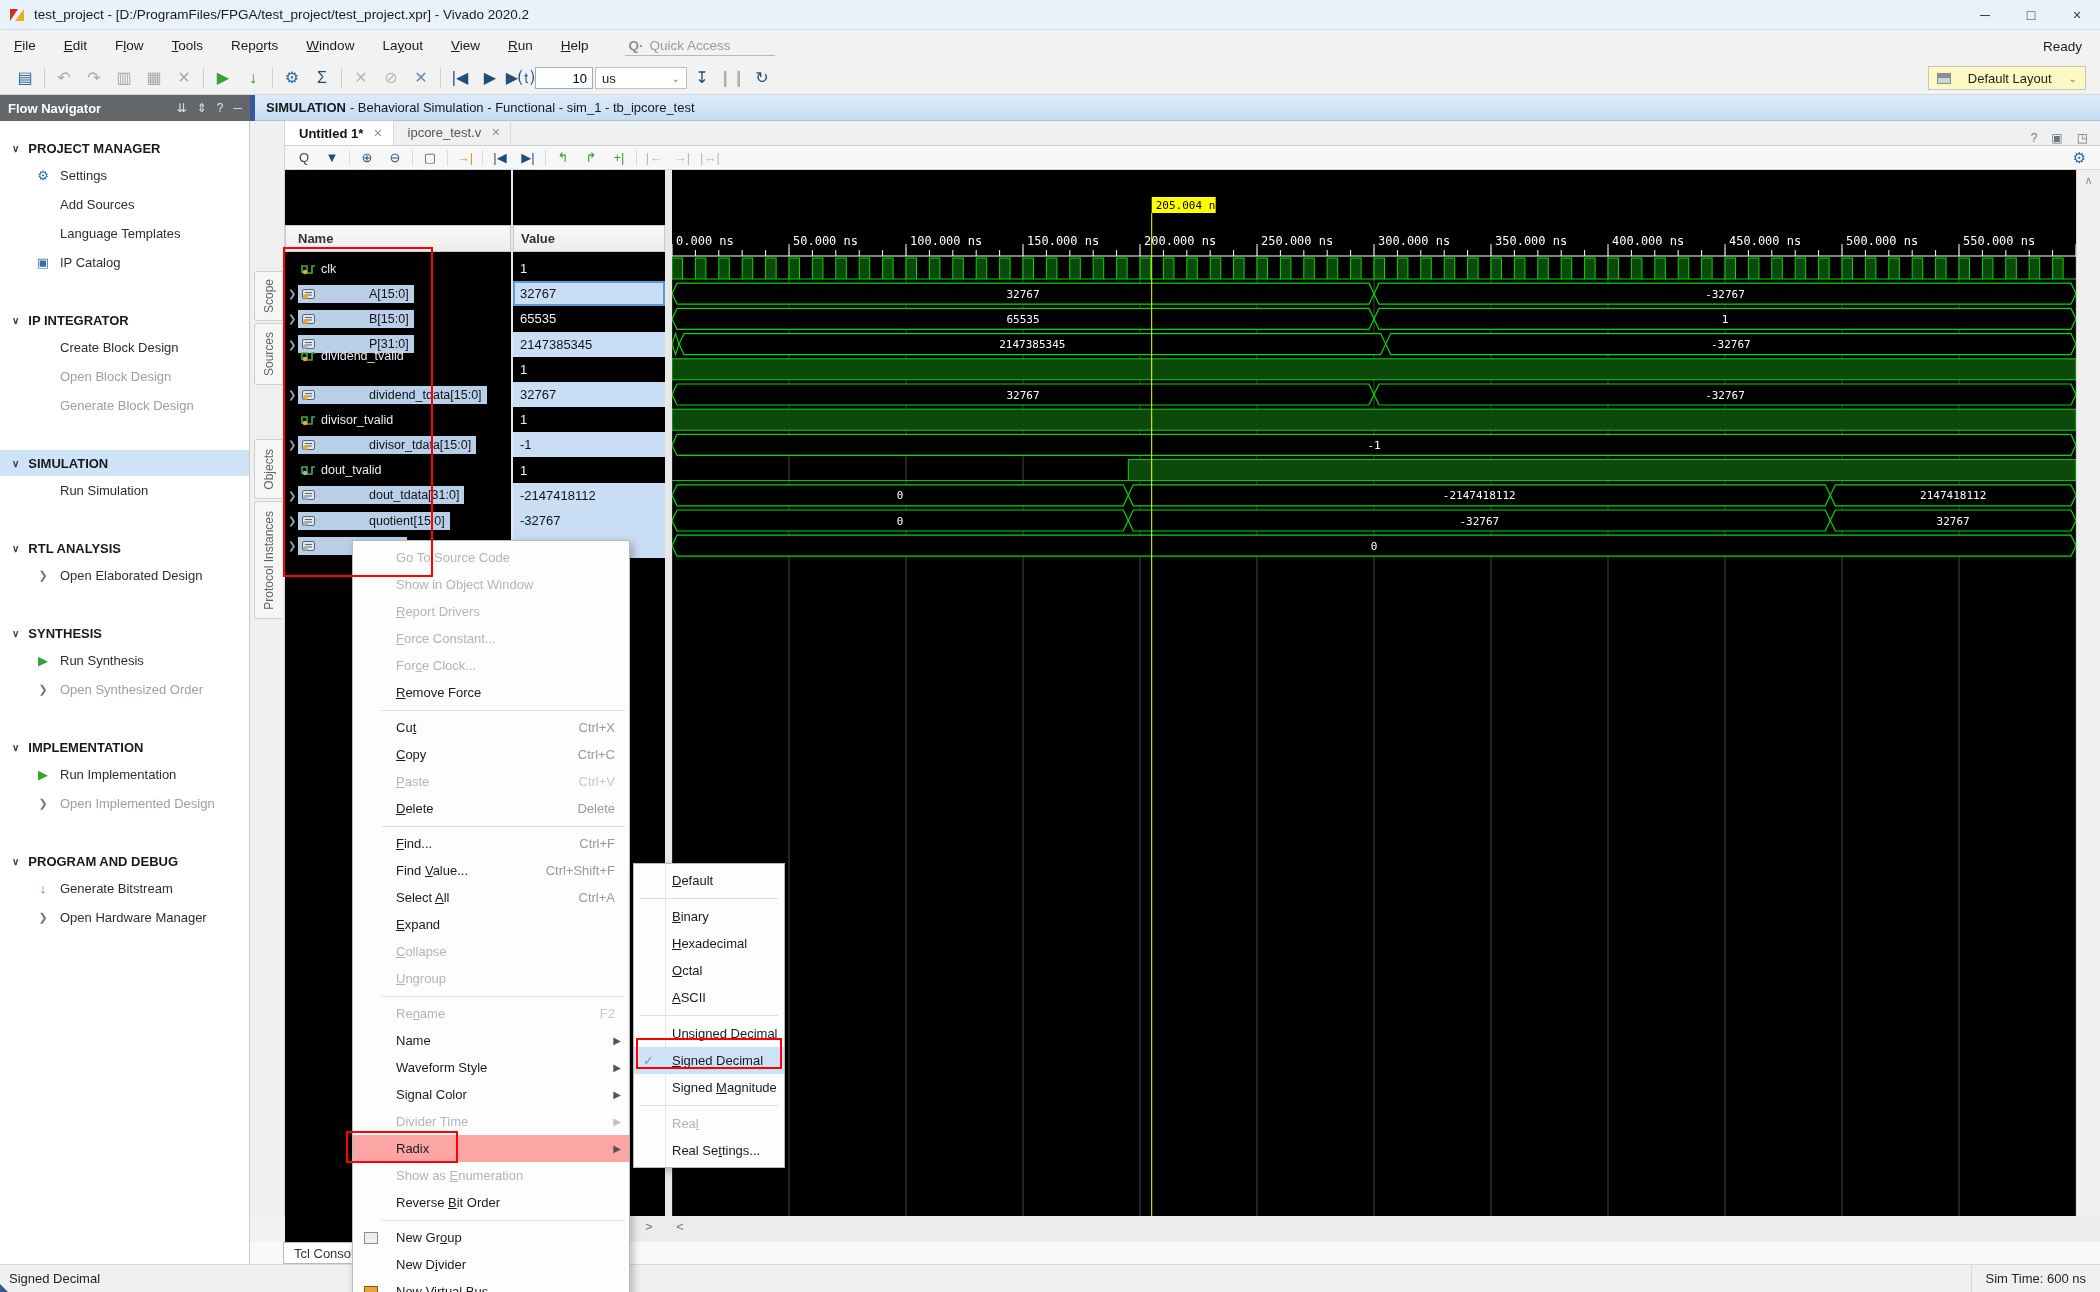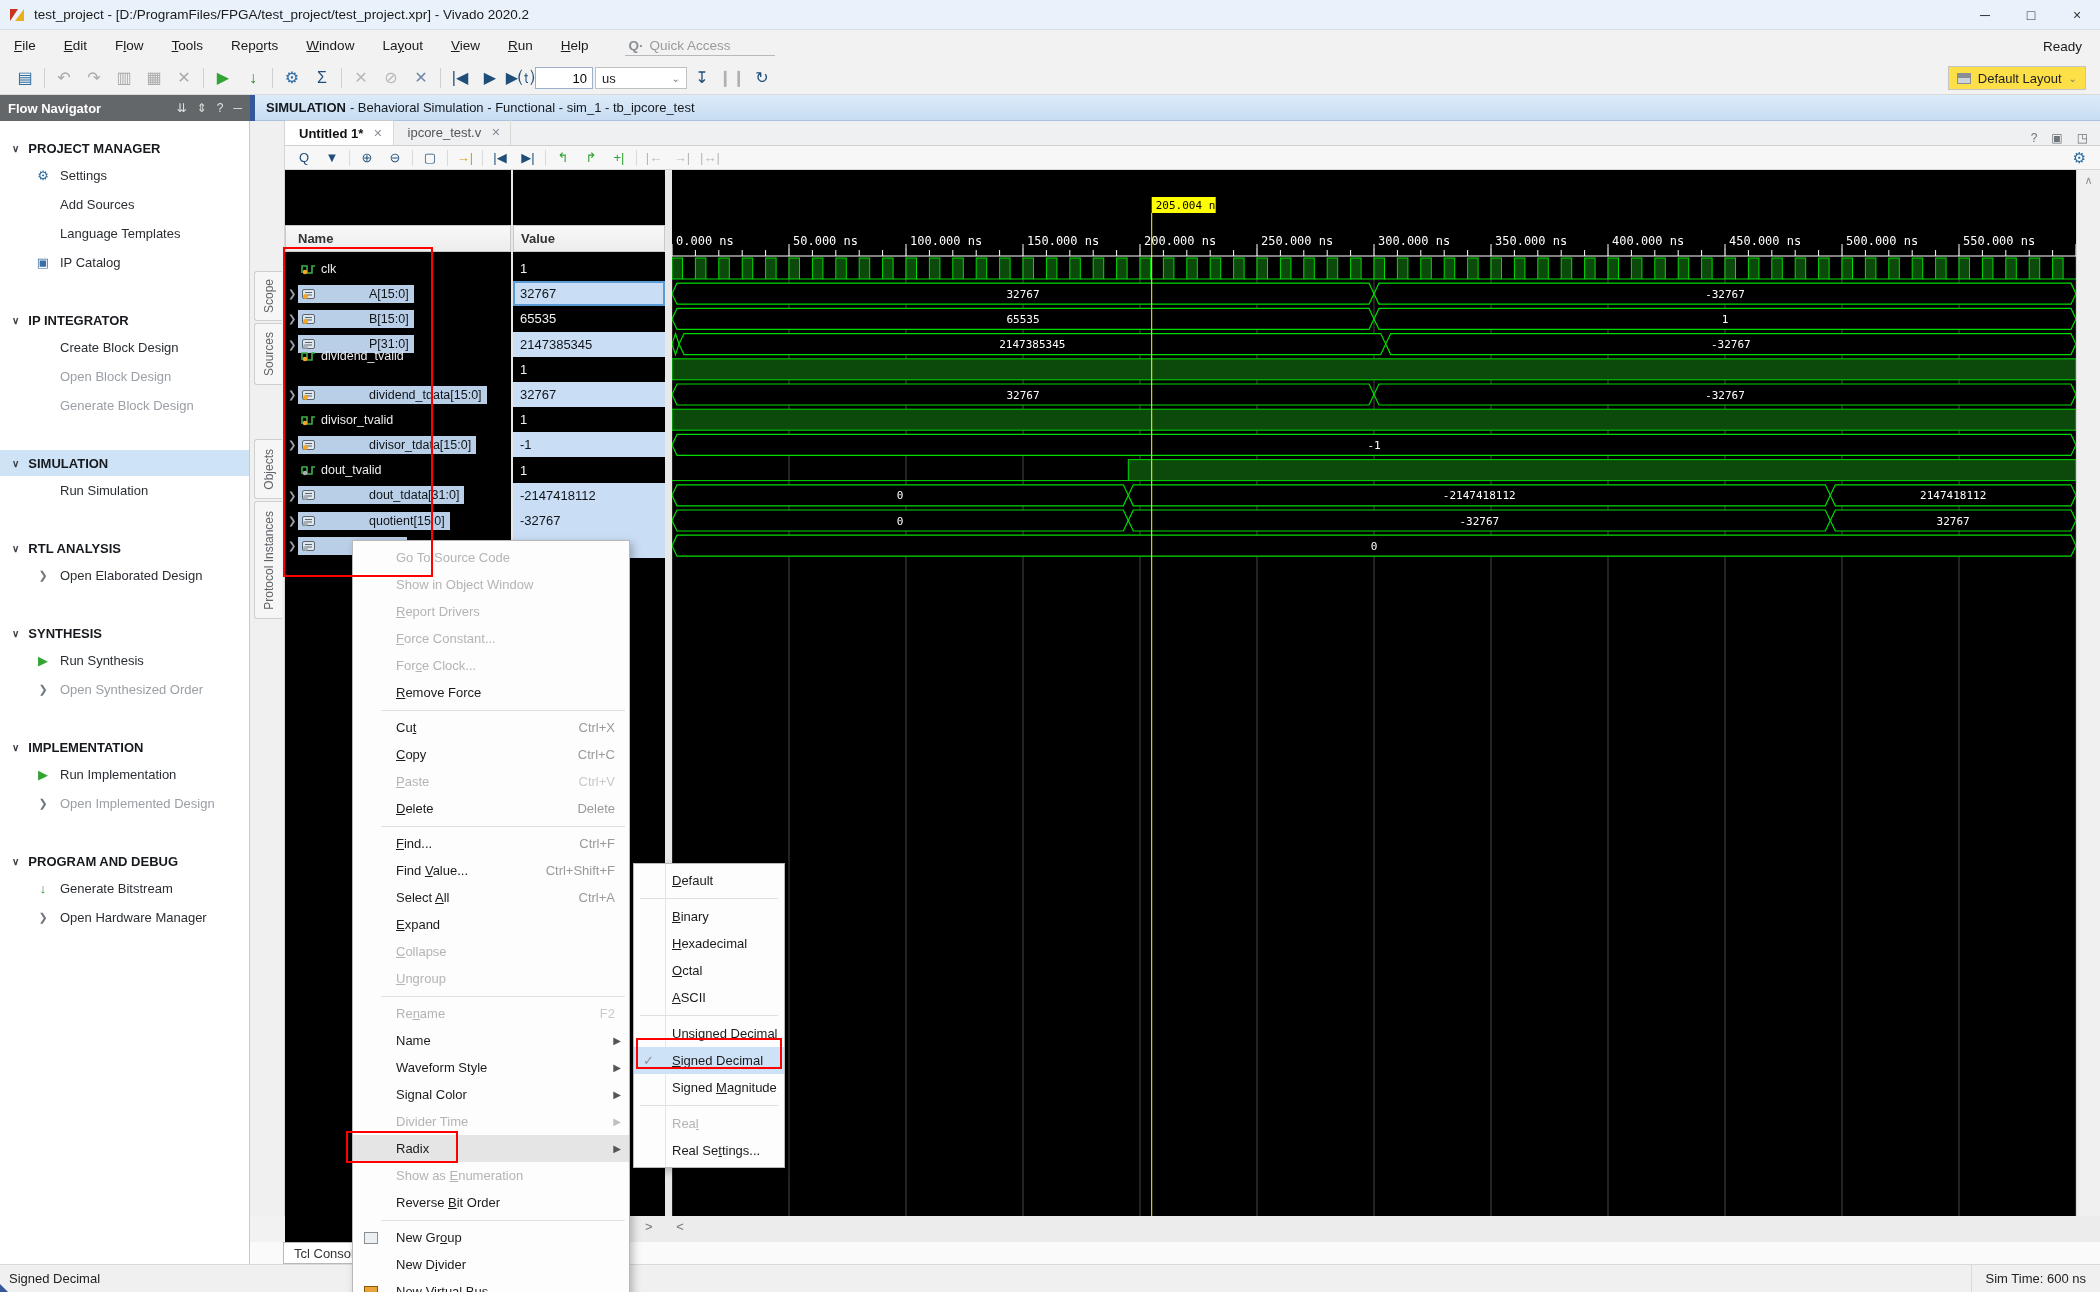--- a/index.html
+++ b/index.html
@@ -22,21 +22,21 @@
   .quick-access { margin-left:22px; width:150px; border-bottom:1px solid #b9b9b9; color:#9a9a9a; display:flex; align-items:center; gap:6px; padding:2px 4px; font-size:13.5px; }
   .qa-icon { color:#8a8f96; font-weight:bold; }
   .ready { margin-left:auto; margin-right:18px; font-size:13.5px; color:#1b1b1b; }
 
   
   .toolbar { position:absolute; left:0; top:62px; width:2100px; height:33px; background:#f2f2f2; border-bottom:1px solid #d8d8d8; display:flex; align-items:center; padding-left:10px; }
   .tb-ico { min-width:30px; text-align:center; font-size:16px; line-height:30px; }
   .tb-sep { width:1px; height:20px; background:#d0d0d0; margin:0 4px; }
   .tb-input { width:58px; height:22px; border:1px solid #9ab0c9; background:#fff; text-align:right; padding-right:5px; font-size:13px; font-family:"Liberation Sans",sans-serif; }
   .tb-select { width:92px; height:22px; border:1px solid #c0c0c0; background:#fff; display:flex; align-items:center; justify-content:space-between; padding:0 6px; font-size:13px; color:#222; margin-left:2px; }
-  .layout-box { margin-left:auto; margin-right:14px; height:24px; border:1px solid #c4c4c4; background:#fde047; display:flex; align-items:center; gap:7px; padding:0 8px; font-size:13px; }
+  .layout-box { margin-left:auto; margin-right:14px; height:24px; border:1px solid #c4c4c4; background:#fef9c3; display:flex; align-items:center; gap:17px; padding:0 8px; font-size:13px; }
   .layout-glyph { width:14px; height:11px; border:1px solid #8a8f96; position:relative; background:#cfd4da; }
   .layout-glyph:before { content:""; position:absolute; left:0; top:0; width:100%; height:4px; background:#8a8f96; }
 
   
   .banner { position:absolute; left:250px; top:95px; width:1850px; height:26px; background:linear-gradient(#dcebfa,#c8ddf2); display:flex; align-items:center; font-size:13px; color:#15191e; border-bottom:1px solid #aac2dd; }
   .banner .strip { width:5px; height:26px; background:#35589c; margin-right:11px; }
   .banner b { margin-right:4px; }
 
   
   .fn-header { position:absolute; left:0; top:95px; width:250px; height:26px; background:#63676a; color:#fff; display:flex; align-items:center; padding:0 8px; font-size:13px; font-weight:bold; }
@@ -106,21 +106,21 @@
   
   .statusbar { position:absolute; left:0; top:1264px; width:2100px; height:28px; background:#f0f0f0; border-top:1px solid #d9d9d9; display:flex; align-items:center; font-size:13px; color:#222; }
   .statusbar .left { padding-left:9px; }
   .statusbar .right { margin-left:auto; padding:0 14px; border-left:1px solid #d9d9d9; height:100%; display:flex; align-items:center; }
   .corner-grip { position:absolute; left:0; top:1284px; border-bottom:8px solid #35589c; border-right:8px solid transparent; }
 
   
   .ctxmenu { position:absolute; left:352px; top:540px; width:278px; background:#fdfdfd; border:1px solid #b9b9b9; box-shadow:3px 3px 8px rgba(0,0,0,.25); z-index:50; padding:3px 0; }
   .cm-item { height:27px; display:flex; align-items:center; position:relative; padding-left:43px; font-size:13px; color:#1b1b1b;text-align:right; }
   .cm-item.dis { color:#b4b4b4; }
-  .cm-item.hlt { background:#e5e5e5; }
+  .cm-item.hlt { background:#fca5a5; }
   .cm-short { position:absolute; right:14px; color:#9a9a9a; }
   .cm-item.dis .cm-short { color:#c9c9c9; }
   .cm-arrow { position:absolute; right:8px; color:#555; font-size:10px; }
   .cm-item.dis .cm-arrow { color:#c0c0c0; }
   .cm-sep { height:8px; position:relative; }
   .cm-sep:after { content:""; position:absolute; left:28px; right:4px; top:4px; border-top:1px solid #e0e0e0; }
   .cm-gico { position:absolute; left:11px; width:14px; height:12px; }
   .mi-group { border:1px solid #8a8f96; background:#eceff2; }
   .mi-vbus { border:1px solid #8a5a00; background:#e8a33d; }
 

